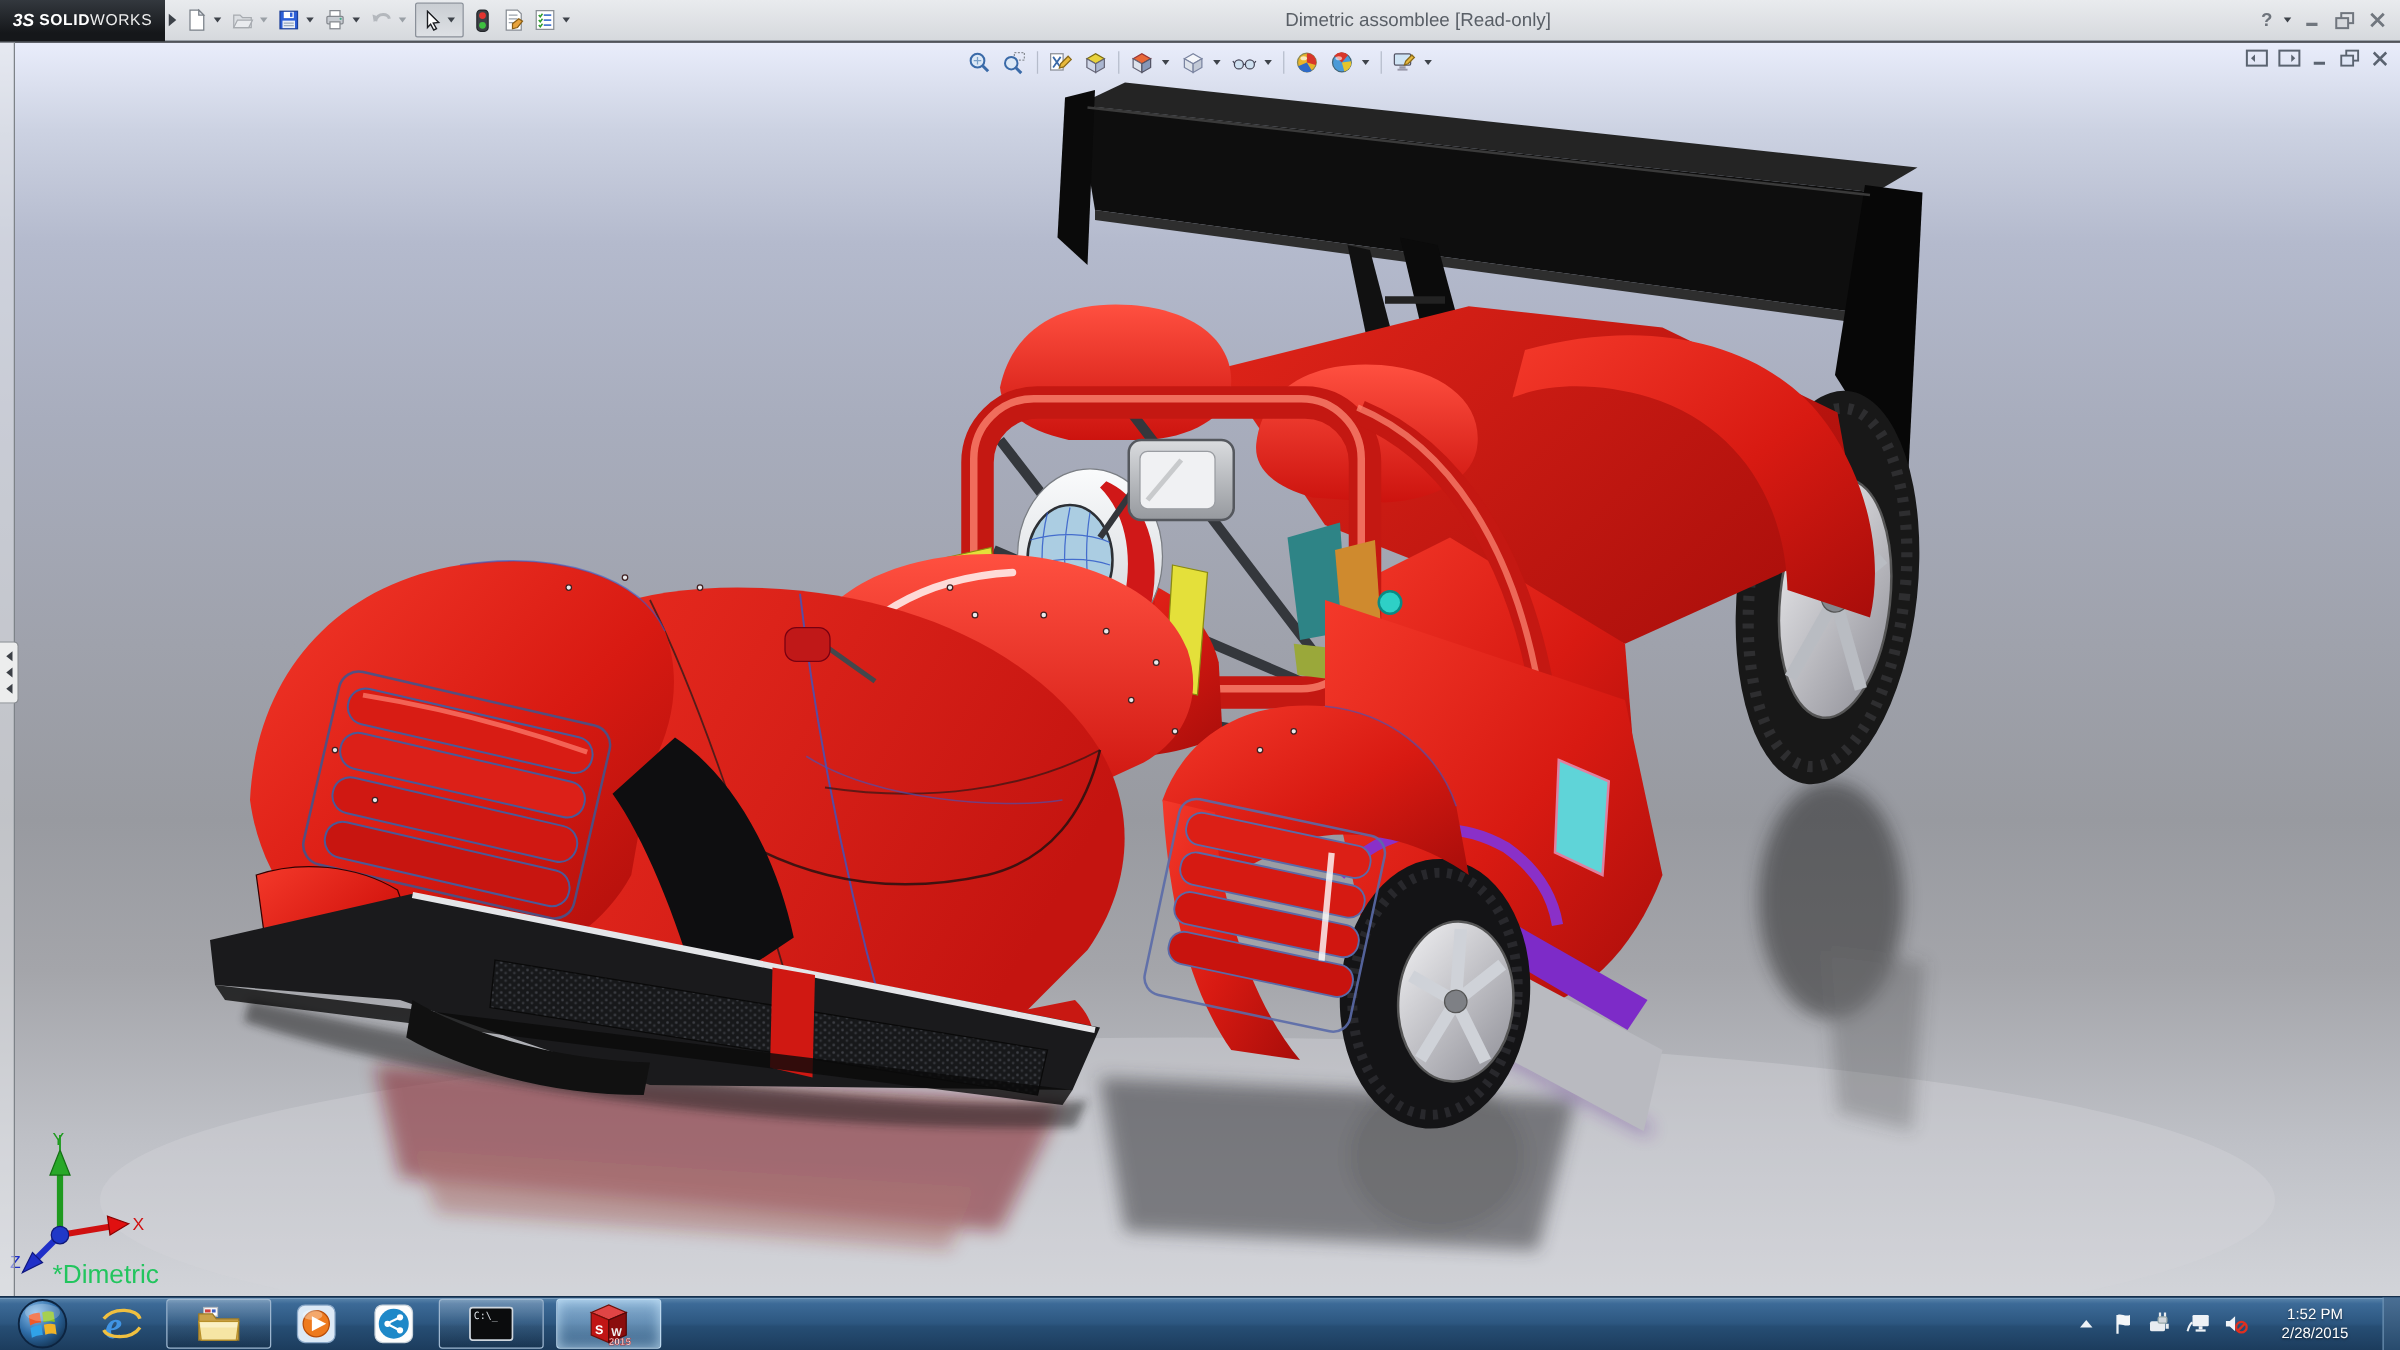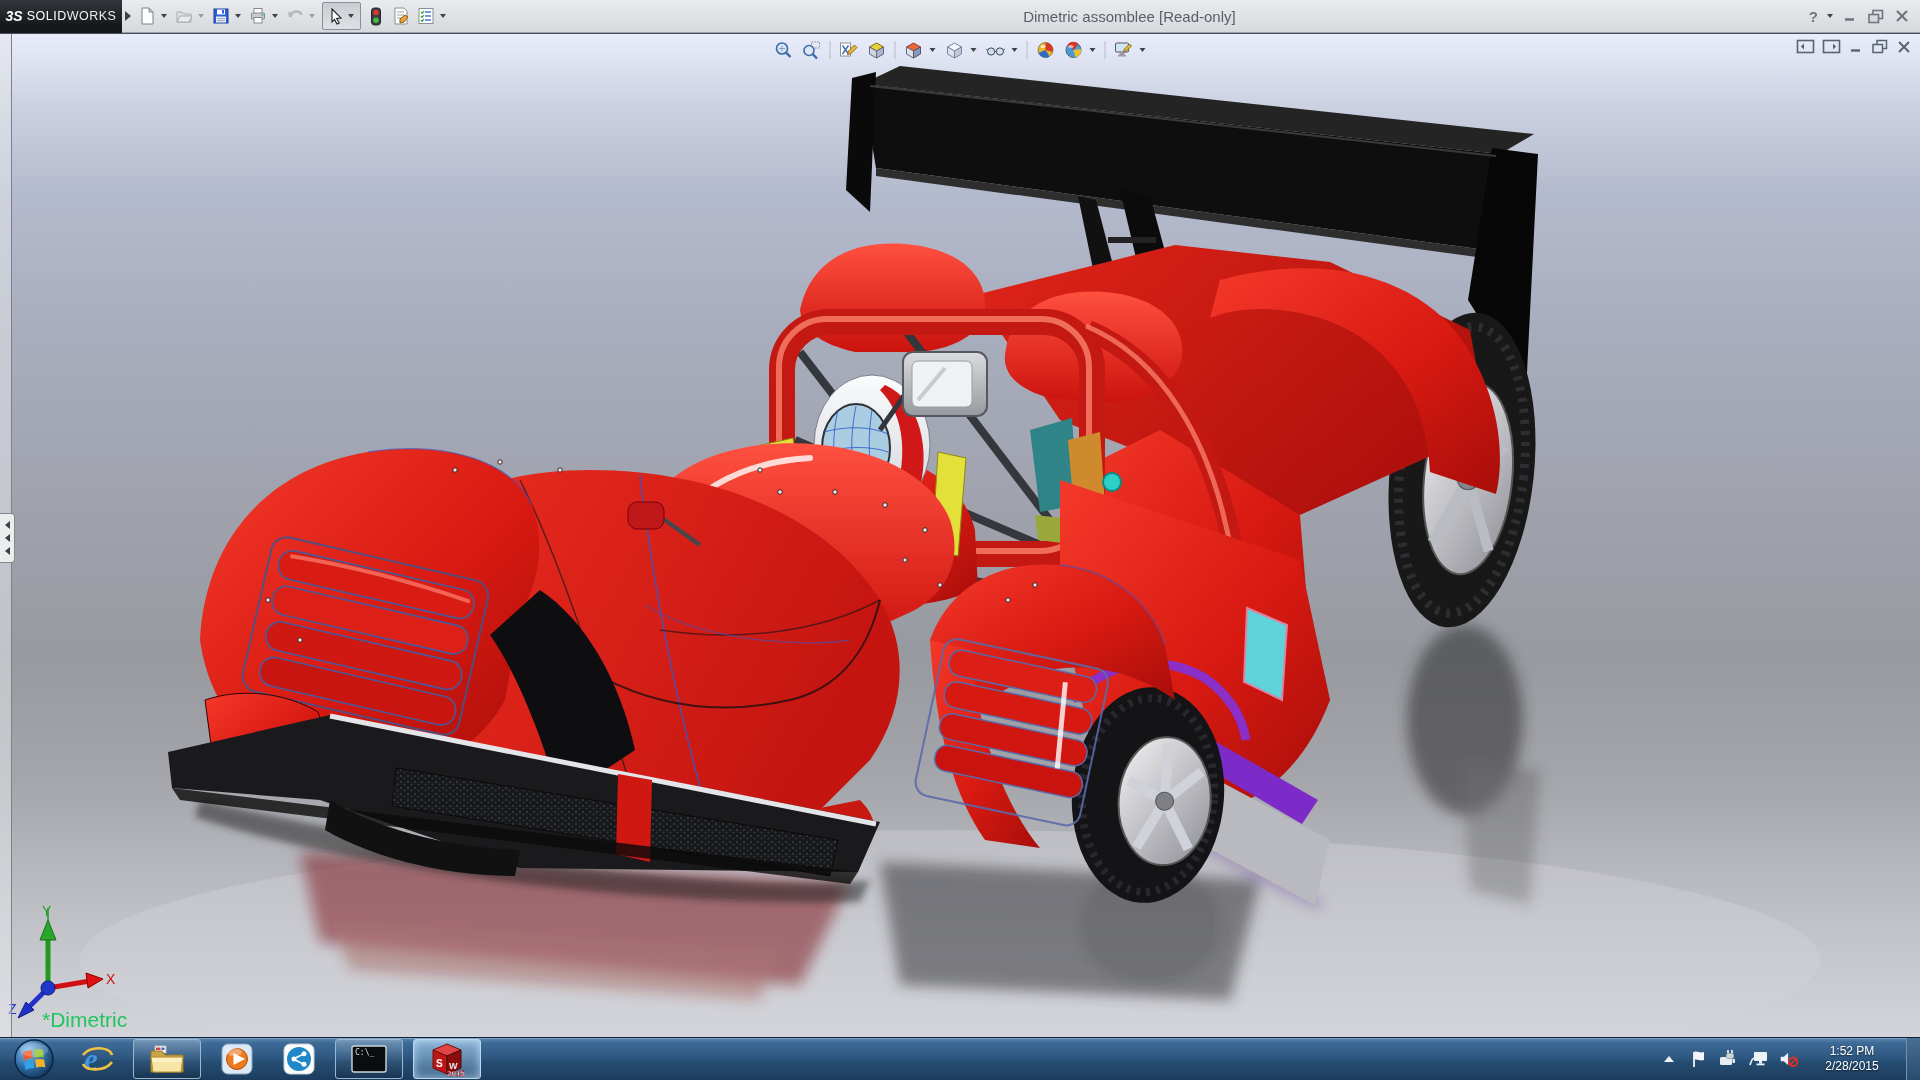--- a/index.html
+++ b/index.html
@@ -5,25 +5,25 @@
   * { margin:0; padding:0; box-sizing:border-box; }
   html,body { width:1920px; height:1080px; overflow:hidden; background:#000;
               font-family:"Liberation Sans", sans-serif; }
   .app { position:relative; width:1920px; height:1080px; overflow:hidden; }
 
   
   .titlebar { position:absolute; left:0; top:0; width:1920px; height:33px; z-index:50;
     display:flex; align-items:center;
     background:linear-gradient(var(--titlebar-top,#e9ebee), var(--titlebar-bg,#d6d9dd));
     border-bottom:1px solid #9aa0a8; }
-  .brand { width:122px; height:33px; display:flex; align-items:center; justify-content:center; gap:4px;
+  .brand { width:132px; height:33px; display:flex; align-items:center; justify-content:center; gap:4px;
     background:linear-gradient(#33383e,#15171a 80%); color:#fff; flex:0 0 auto; }
   .brand-mark { font-style:italic; font-weight:bold; font-size:14px; letter-spacing:0; }
   .brand-text { font-size:12.5px; letter-spacing:.5px; }
-  .brand-text b { font-weight:normal; }
+  .brand-text b { font-weight:bold; }
   .brand-text span { font-weight:normal; opacity:.92; }
   .flyout { width:0; height:0; border-top:5px solid transparent; border-bottom:5px solid transparent;
     border-left:6px solid #3c4148; margin:0 4px 0 3px; flex:0 0 auto; }
   .tbar { display:flex; align-items:center; gap:1px; flex:0 0 auto; }
   .tbtn { width:24px; height:26px; display:flex; align-items:center; justify-content:center;
     background:transparent; border:none; cursor:default; }
   .dd { width:0; height:0; border-left:3.5px solid transparent; border-right:3.5px solid transparent;
     border-top:4px solid #3e434a; margin:0 4px 0 1px; }
   .dd.dim { border-top-color:#9aa0a6; }
   .pressedgrp { display:flex; align-items:center; border:1px solid #8a9099; border-radius:2px;
@@ -65,21 +65,21 @@
 
   
   .taskbar { position:absolute; left:0; top:1037px; width:1920px; height:43px; z-index:60;
     display:flex; align-items:center;
     background:linear-gradient(180deg,#5d87ad 0%, var(--taskbar-top,#3c6a97) 12%, #2c567f 50%, #1e416364 55%, var(--taskbar-bottom,#1c3c5d) 100%);
     background-color:#2c567f;
     border-top:1px solid #0d2440; box-shadow:inset 0 1px 0 #7ea3c4; }
   .start { width:44px; height:44px; margin:-3px 10px 0 12px; flex:0 0 auto; }
   .task-ico { width:52px; height:40px; display:flex; align-items:center; justify-content:center;
     margin:0 5px; flex:0 0 auto; border-radius:3px; }
-  .task-ico.open { width:68px; border:1px solid #9db6cf;
+  .task-ico.open { width:84px; border:1px solid #9db6cf;
     background:linear-gradient(rgba(255,255,255,.25),rgba(255,255,255,.06) 45%, rgba(0,0,0,.14)); }
   .task-ico.active { border:1px solid #bcd8ee;
     background:linear-gradient(rgba(185,220,248,.6),rgba(120,175,220,.35));
     box-shadow:inset 0 0 10px rgba(205,235,255,.75); }
   .tb-spacer { flex:1; }
   .tray { display:flex; align-items:center; gap:8px; flex:0 0 auto; margin-right:6px; }
   .tray-ico { width:22px; height:22px; display:flex; align-items:center; justify-content:center; }
   .clock { width:88px; text-align:center; color:#fff; font-size:12px; line-height:15px;
     text-shadow:0 1px 2px rgba(0,0,0,.6); flex:0 0 auto; margin-right:4px; }
   .show-desktop { width:14px; height:43px; flex:0 0 auto;

